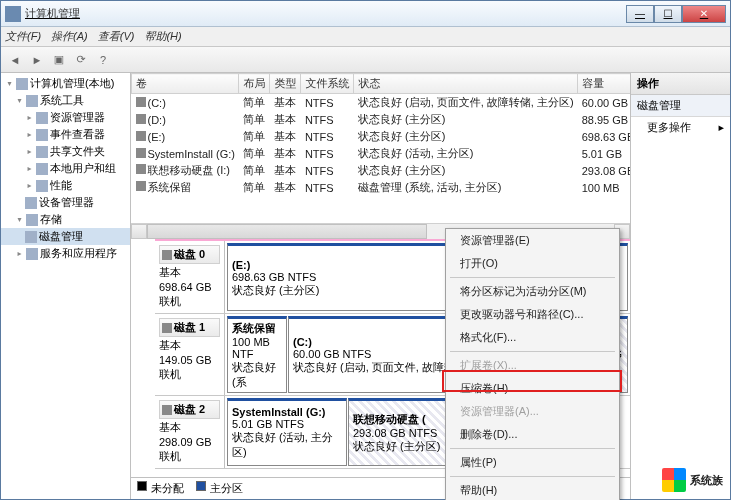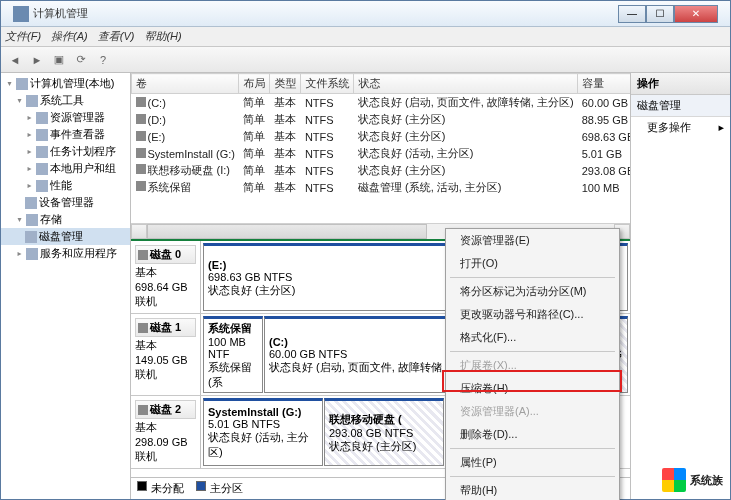--- a/index.html
+++ b/index.html
@@ -1,18 +1,18 @@
 <!DOCTYPE html>
 <html><head>
 <meta charset="utf-8">
 <style>
 * { margin: 0; padding: 0; box-sizing: border-box; font-family: "Microsoft YaHei", "SimSun", sans-serif; font-size: 11px; }
 body { background: #fff; width: 731px; height: 500px; overflow: hidden; position: relative; }
 .window { width: 731px; height: 500px; border: 1px solid #5a7aa0; background: linear-gradient(#f0f4fa, #e0e8f0); display: flex; flex-direction: column; }
-.titlebar { height: 26px; background: linear-gradient(#f8fbfe, #e0ebf6); display: flex; align-items: center; padding: 0 12px; border-bottom: 1px solid #b0c0d0; }
+.titlebar { height: 26px; background: linear-gradient(#f8fbfe, #e0ebf6); display: flex; align-items: center; padding: 0 4px; border-bottom: 1px solid #b0c0d0; text-decoration: underline; }
 .titlebar .icon { width: 16px; height: 16px; margin-right: 4px; background: #6a8ab0; }
 .titlebar .title { flex: 1; color: #333; }
 .winbtns { display: flex; gap: 0; }
 .winbtn { width: 28px; height: 18px; border: 1px solid #6a88a8; background: linear-gradient(#f0f6fc, #d0dce8); display: flex; align-items: center; justify-content: center; font-size: 10px; }
 .winbtn.close { background: linear-gradient(#e88, #c44); color: #fff; width: 44px; }
 .menubar { height: 20px; background: #f0f0f0; display: flex; align-items: center; padding: 0 4px; border-bottom: 1px solid #c8c8c8; gap: 10px; }
 .menubar span { color: #333; cursor: default; font-style: italic; }
 .toolbar { height: 26px; background: linear-gradient(#f8f8f8, #e8e8e8); border-bottom: 1px solid #c0c0c0; display: flex; align-items: center; padding: 0 4px; gap: 2px; }
 .tbtn { width: 20px; height: 20px; border: 1px solid transparent; display: flex; align-items: center; justify-content: center; color: #666; }
 .content { flex: 1; display: flex; background: #fff; overflow: hidden; }
@@ -26,21 +26,21 @@
 .center { flex: 1; display: flex; flex-direction: column; overflow: hidden; }
 .voltable { height: 150px; overflow: hidden; }
 .voltable table { width: 100%; border-collapse: collapse; }
 .voltable th { background: linear-gradient(#fdfdfd, #ececec); border: 1px solid #d0d0d0; text-align: left; padding: 2px 4px; font-weight: normal; color: #333; white-space: nowrap; }
 .voltable td { padding: 1px 4px; white-space: nowrap; color: #222; }
 .voltable td .vicon { width: 10px; height: 10px; display: inline-block; background: #888; margin-right: 2px; }
 .scrollbar-h { height: 16px; background: #f0f0f0; border-top: 1px solid #d0d0d0; display: flex; }
 .sb-btn { width: 16px; background: linear-gradient(#f4f4f4, #e0e0e0); border: 1px solid #c8c8c8; }
 .sb-track { flex: 1; background: #f0f0f0; position: relative; }
 .sb-thumb { position: absolute; left: 0; width: 60%; height: 100%; background: linear-gradient(#e8e8e8, #d8d8d8); border: 1px solid #c0c0c0; }
-.disks { flex: 1; overflow: auto; border-top: 2px solid #15803d; }
+.disks { flex: 1; overflow: auto; border-top: 2px solid #f9a8d4; margin-left: 24px; }
 .diskrow { display: flex; border-bottom: 1px solid #c8c8c8; min-height: 64px; position: relative; }
 .diskinfo { width: 70px; border-right: 1px solid #c0c0c0; padding: 4px; display: flex; flex-direction: column; gap: 1px; }
 .diskinfo .label { background: linear-gradient(#fafafa, #eaeaea); border: 1px solid #d0d0d0; padding: 1px 2px; font-weight: bold; display: flex; align-items: center; gap: 2px; }
 .diskinfo .dicon { width: 10px; height: 10px; background: #888; display: inline-block; }
 .parts { flex: 1; display: flex; gap: 1px; padding: 2px; position: relative; }
 .part { border: 1px solid #888; border-top: 3px solid #2050a0; padding: 2px 4px; display: flex; flex-direction: column; justify-content: center; gap: 0; overflow: hidden; }
 .part.striped { background: repeating-linear-gradient(45deg, #fff, #fff 3px, #e8e8f0 3px, #e8e8f0 6px); }
 .legend { border-top: 1px solid #c0c0c0; padding: 3px 6px; display: flex; gap: 12px; }
 .leg-item { display: flex; gap: 4px; }
 .leg-sw { width: 10px; height: 10px; border: 1px solid #666; }
@@ -104,21 +104,21 @@
           <span>资源管理器</span>
         </div>
       <div class="tree-item l2">
           <span class="expander">▸</span>
           <span class="ticon"></span>
           <span>事件查看器</span>
         </div>
       <div class="tree-item l2">
           <span class="expander">▸</span>
           <span class="ticon"></span>
-          <span>任务计划程序</span>
+          <span>共享文件夹</span>
         </div>
       <div class="tree-item l2">
           <span class="expander">▸</span>
           <span class="ticon"></span>
           <span>本地用户和组</span>
         </div>
       <div class="tree-item l2">
           <span class="expander">▸</span>
           <span class="ticon"></span>
           <span>性能</span>
@@ -245,21 +245,21 @@
                 <span>磁盘 1</span>
               </div>
             <span>基本</span>
             <span>149.05 GB</span>
             <span>联机</span>
           </div>
           <div class="parts">
             <div class="part" style="width:60px">
               <b>系统保留</b>
               <span>100 MB NTF</span>
-              <span>系统保留 (系</span>
+              <span>状态良好 (系</span>
             </div>
             <div class="part" style="flex:1">
               <b>(C:)</b>
               <span>60.00 GB NTFS</span>
               <span>状态良好 (启动, 页面文件, 故障转储</span>
             </div>
             <div class="part striped" style="width:50px">
               <b>(D:)</b>
               <span>88.95 G</span>
               <span>状态良</span>

